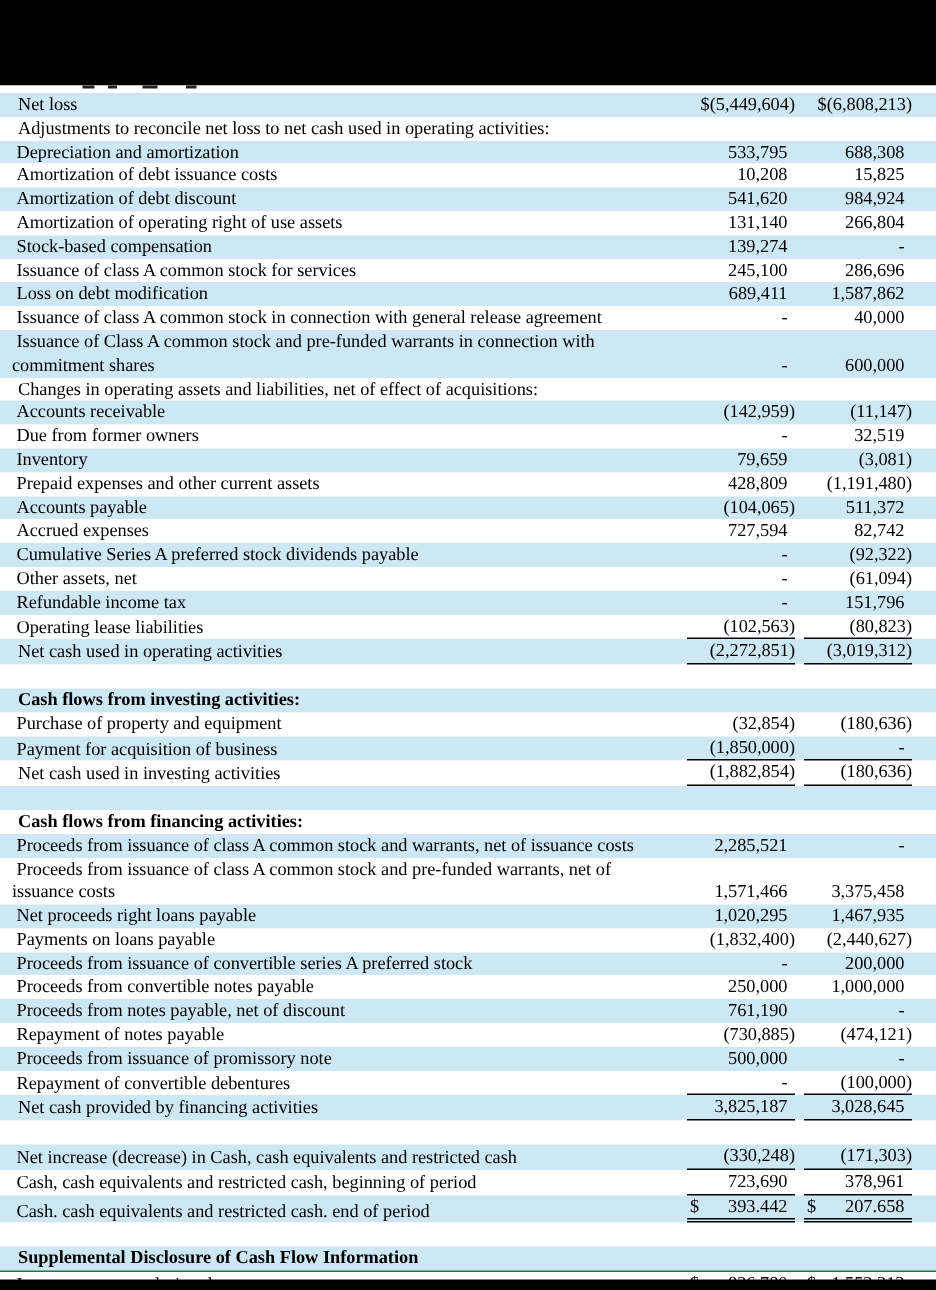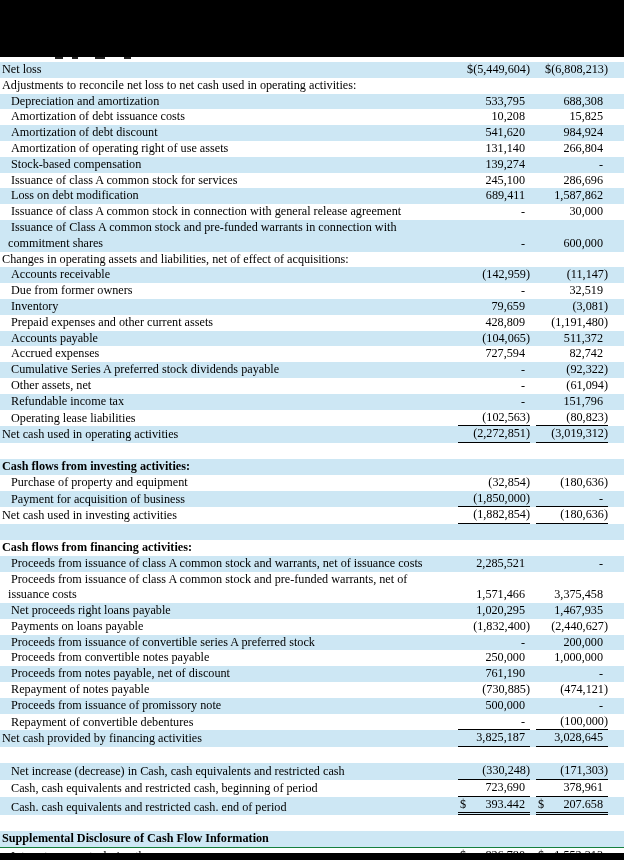--- a/index.html
+++ b/index.html
@@ -9,21 +9,21 @@
   #top-band{position:absolute;left:0;top:0;width:624px;height:57px;background:#000;}
   #sliver{position:absolute;left:0;top:57px;width:624px;height:5px;background:#fff;}
   .remnant{position:absolute;top:0;height:2px;background:#222;}
   #rows{position:absolute;left:0;top:62px;width:624px;--lh:15.8px;line-height:var(--lh);}
   .line{display:flex;align-items:flex-end;min-height:var(--lh);}
   .line.blue{background:#cde7f4;}
   .line.white{background:#fff;justify-content:center;}
   .line.bold .l1{font-weight:bold;}
   .line.hr{border-bottom:1px solid #15803d;}
   .lbl{flex:1 1 auto;min-width:0;}
-  .ind0 .l1{padding-left:2px;}
+  .ind0 .l1{padding-left:12px;}
   .ind1 .l1{padding-left:11px;}
   .l2{display:none;padding-left:8px;}
   .line.two .l2{display:block;}
   .cell{width:72px;flex:0 0 72px;display:flex;justify-content:space-between;
         align-items:flex-end;padding-left:2px;box-sizing:border-box;}
   .cell.c1{margin-right:6px;}
   .cell.c2{margin-right:16px;}
   .num{margin-left:auto;}
   .num.pad{padding-right:5px;}
   .cell.u-s{border-bottom:1.4px solid #000;}
@@ -181,21 +181,21 @@
     <div class="lbl">
       <span class="l1">Issuance of class A common stock in connection with general release agreement</span>
       
     </div>
     <div class="cell c1">
       <span class="cur"></span>
       <span class="num pad">-</span>
     </div>
     <div class="cell c2">
       <span class="cur"></span>
-      <span class="num pad">30,000</span>
+      <span class="num pad">40,000</span>
     </div>
   </div>
 
   <div class="line blue ind1 two">
     <div class="lbl">
       <span class="l1">Issuance of Class A common stock and pre-funded warrants in connection with</span>
       <span class="l2">commitment shares</span>
     </div>
     <div class="cell c1">
       <span class="cur"></span>

